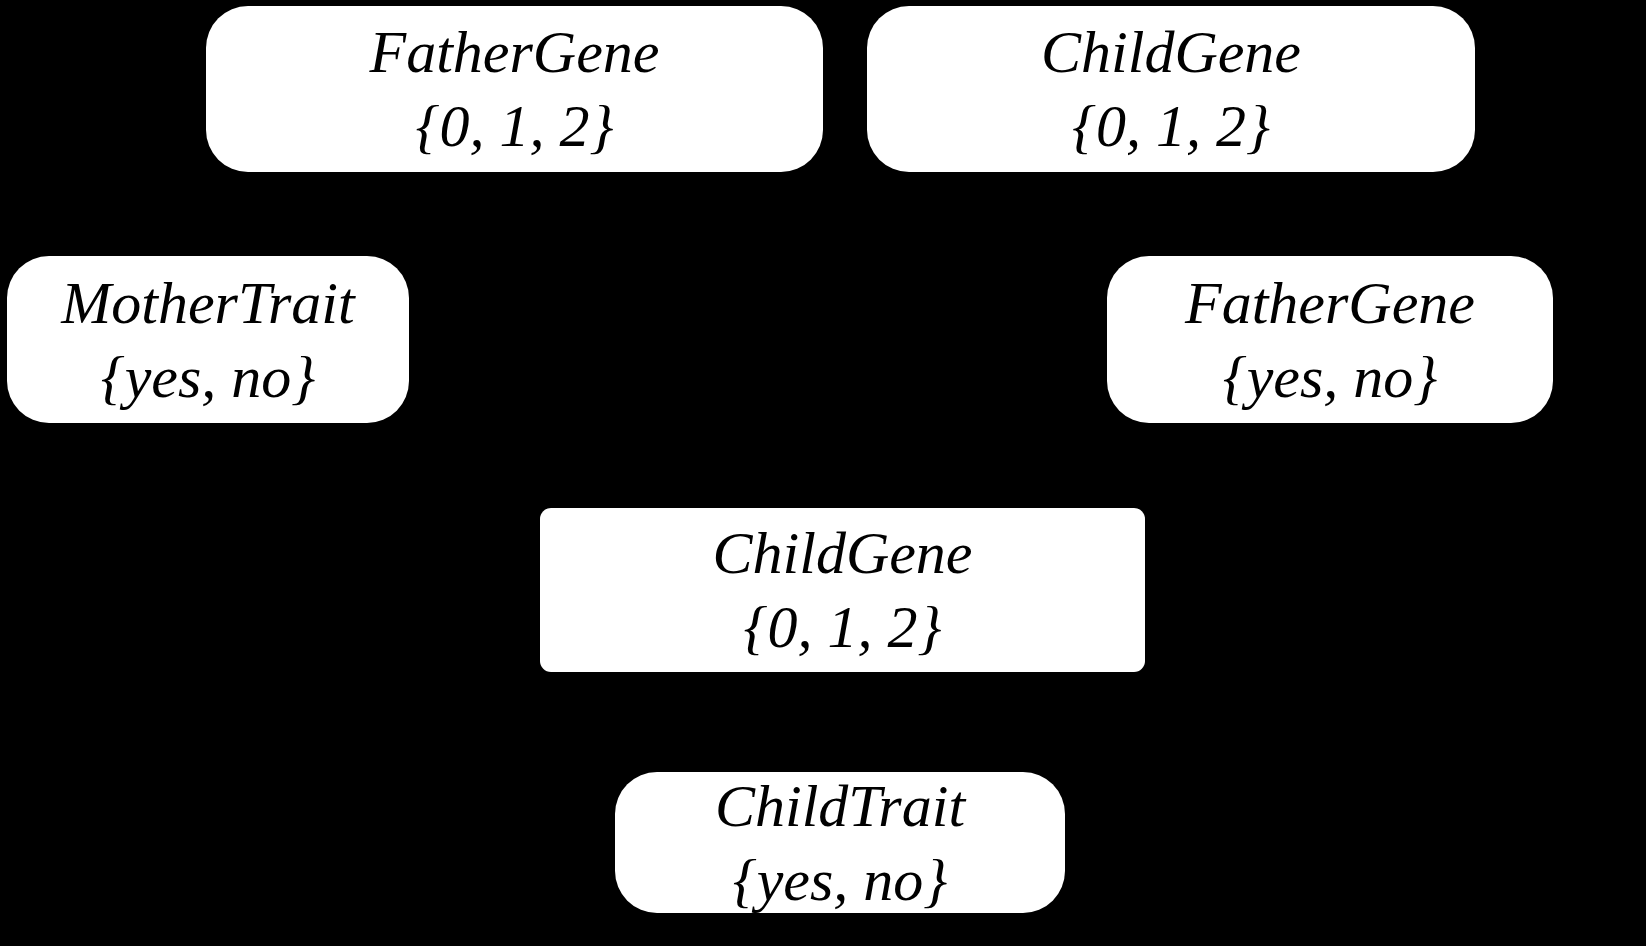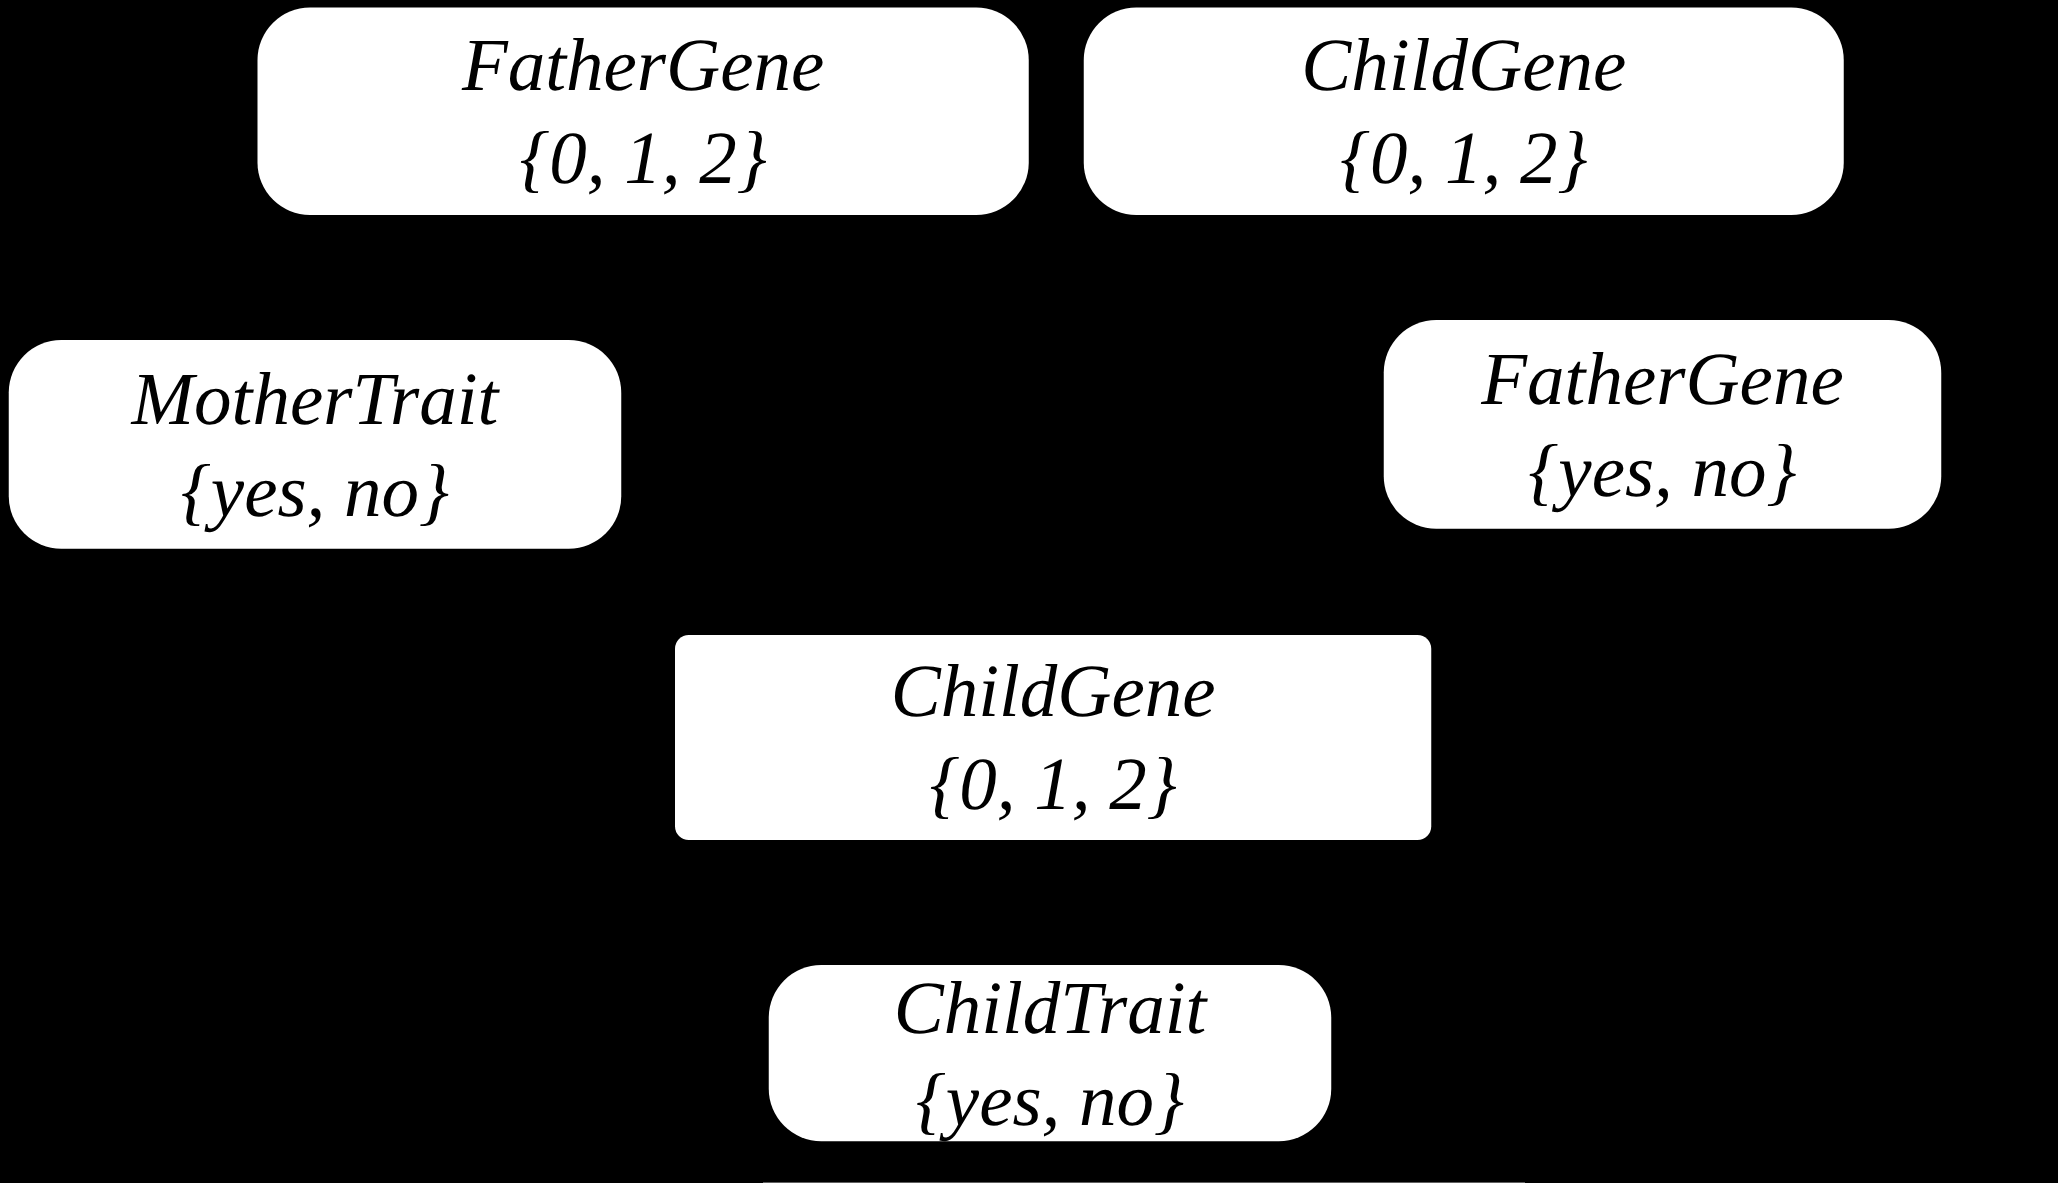--- a/index.html
+++ b/index.html
@@ -27,21 +27,21 @@
     font-style: italic;
     font-size: 60px;
     line-height: 74px;
   }
   .node-label, .node-domain {
     white-space: nowrap;
   }
   
   #node-mother-gene  { left: 206px;  top: 6px;   width: 617px; height: 166px; }
   #node-father-gene  { left: 867px;  top: 6px;   width: 608px; height: 166px; }
-  #node-mother-trait { left: 7px;    top: 256px; width: 490px; height: 167px; margin-top: 16px; }
+  #node-mother-trait { left: 7px;    top: 256px; width: 402px; height: 167px; }
   #node-father-trait { left: 1107px; top: 256px; width: 446px; height: 167px; }
   #node-child-gene   { left: 540px;  top: 508px; width: 605px; height: 164px; border-radius: 11px; }
   #node-child-trait  { left: 615px;  top: 772px; width: 450px; height: 141px; }
 </style>
 </head>
 <body>
 
 <div id="canvas">
 
   <div class="node" id="node-mother-gene">

